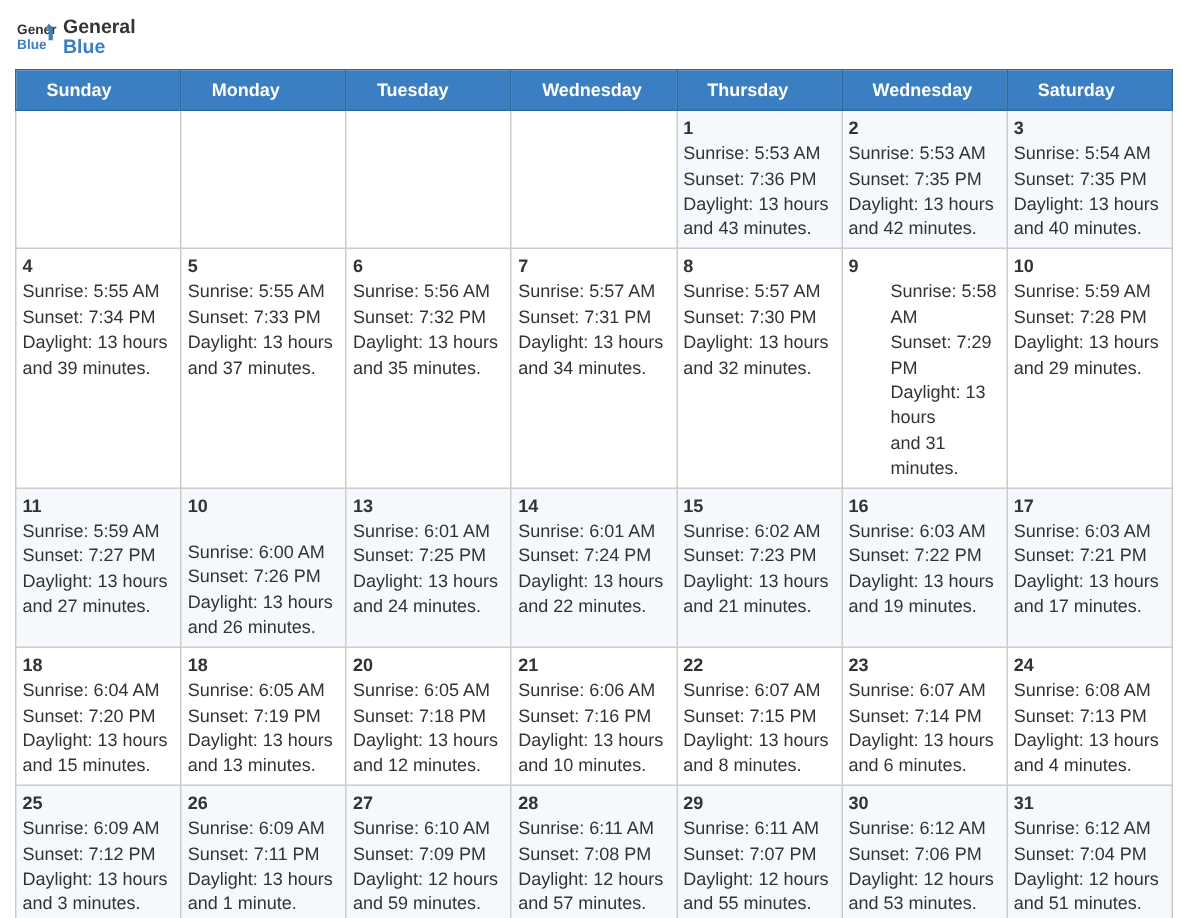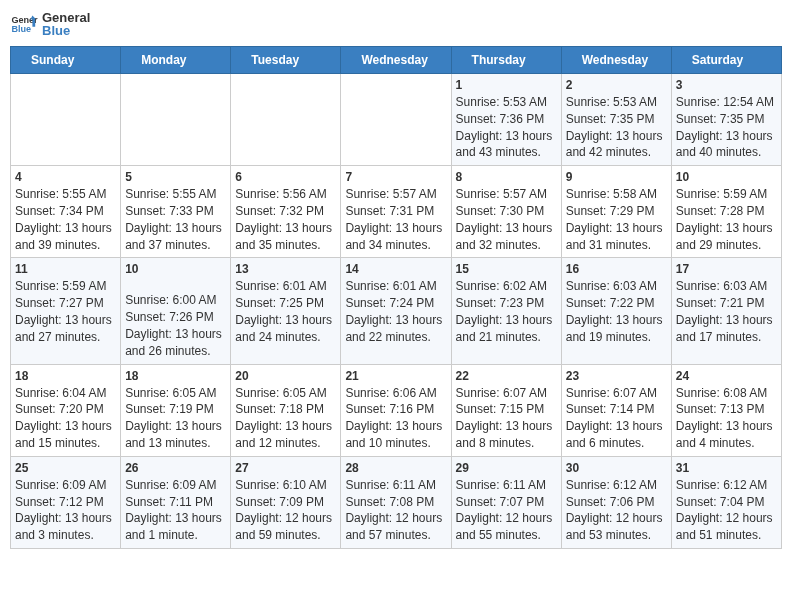--- a/index.html
+++ b/index.html
@@ -125,21 +125,21 @@
         </td>
         <td>
           <div class="day-num">2</div>
           <div class="day-content" style="white-space: pre-line;">Sunrise: 5:53 AM
 Sunset: 7:35 PM
 Daylight: 13 hours
 and 42 minutes.</div>
         </td>
         <td>
           <div class="day-num">3</div>
-          <div class="day-content" style="white-space: pre-line;">Sunrise: 12:54 AM
+          <div class="day-content" style="white-space: pre-line;">Sunrise: 5:54 AM
 Sunset: 7:35 PM
 Daylight: 13 hours
 and 40 minutes.</div>
         </td>
       </tr>
       <tr>
         <td>
           <div class="day-num">4</div>
           <div class="day-content" style="white-space: pre-line;">Sunrise: 5:55 AM
 Sunset: 7:34 PM
@@ -169,21 +169,21 @@
         </td>
         <td>
           <div class="day-num">8</div>
           <div class="day-content" style="white-space: pre-line;">Sunrise: 5:57 AM
 Sunset: 7:30 PM
 Daylight: 13 hours
 and 32 minutes.</div>
         </td>
         <td>
           <div class="day-num">9</div>
-          <div class="day-content" style="white-space: pre-line;">Sunrise: 5:58 AM
+          <div class="day-content" style="white-space: pre-line; margin-left: 28px;">Sunrise: 5:58 AM
 Sunset: 7:29 PM
 Daylight: 13 hours
 and 31 minutes.</div>
         </td>
         <td>
           <div class="day-num">10</div>
           <div class="day-content" style="white-space: pre-line;">Sunrise: 5:59 AM
 Sunset: 7:28 PM
 Daylight: 13 hours
 and 29 minutes.</div>

